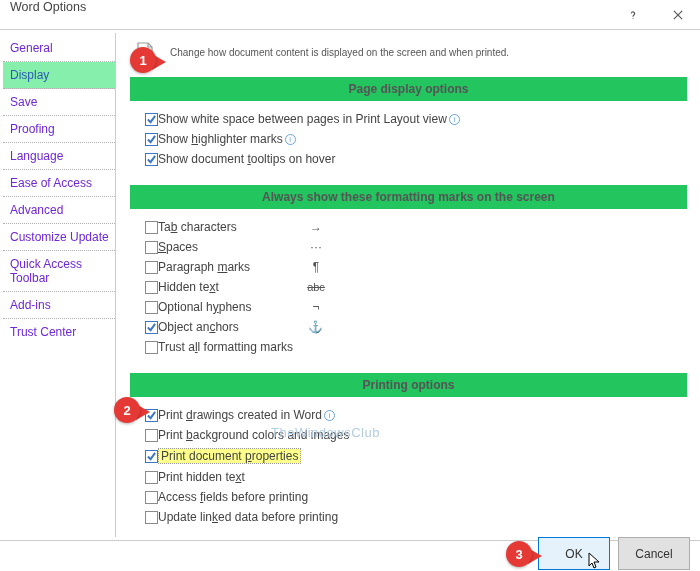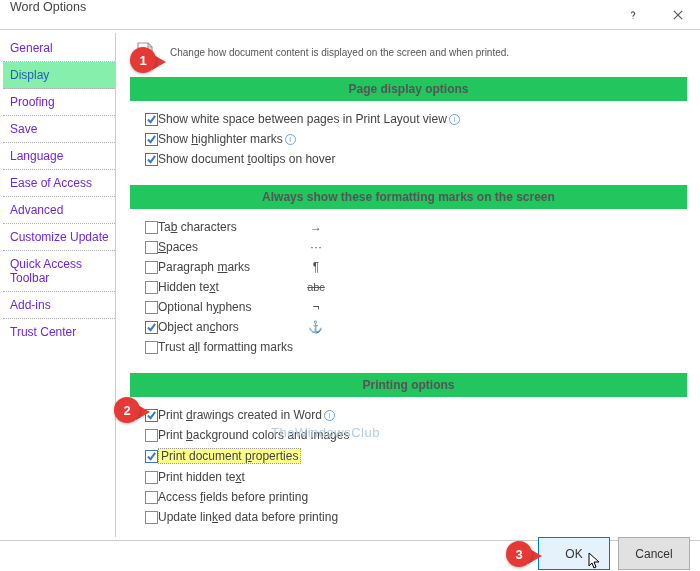--- a/index.html
+++ b/index.html
@@ -65,22 +65,22 @@
         <path d="M1 1 L11 11 M11 1 L1 11"></path>
       </svg>
   </div>
 </div>
 
 <div class="dialog-body">
 
   <div class="sidebar">
     <div class="sidebar-item dotted">General</div>
     <div class="sidebar-item dotted selected">Display</div>
+    <div class="sidebar-item dotted">Save</div>
     <div class="sidebar-item dotted">Proofing</div>
-    <div class="sidebar-item dotted">Save</div>
     <div class="sidebar-item dotted">Language</div>
     <div class="sidebar-item dotted">Ease of Access</div>
     <div class="sidebar-item dotted">Advanced</div>
     <div class="sidebar-item dotted">Customize Update</div>
     <div class="sidebar-item dotted">Quick Access Toolbar</div>
     <div class="sidebar-item dotted">Add-ins</div>
     <div class="sidebar-item">Trust Center</div>
   </div>
 
   <div class="main">

